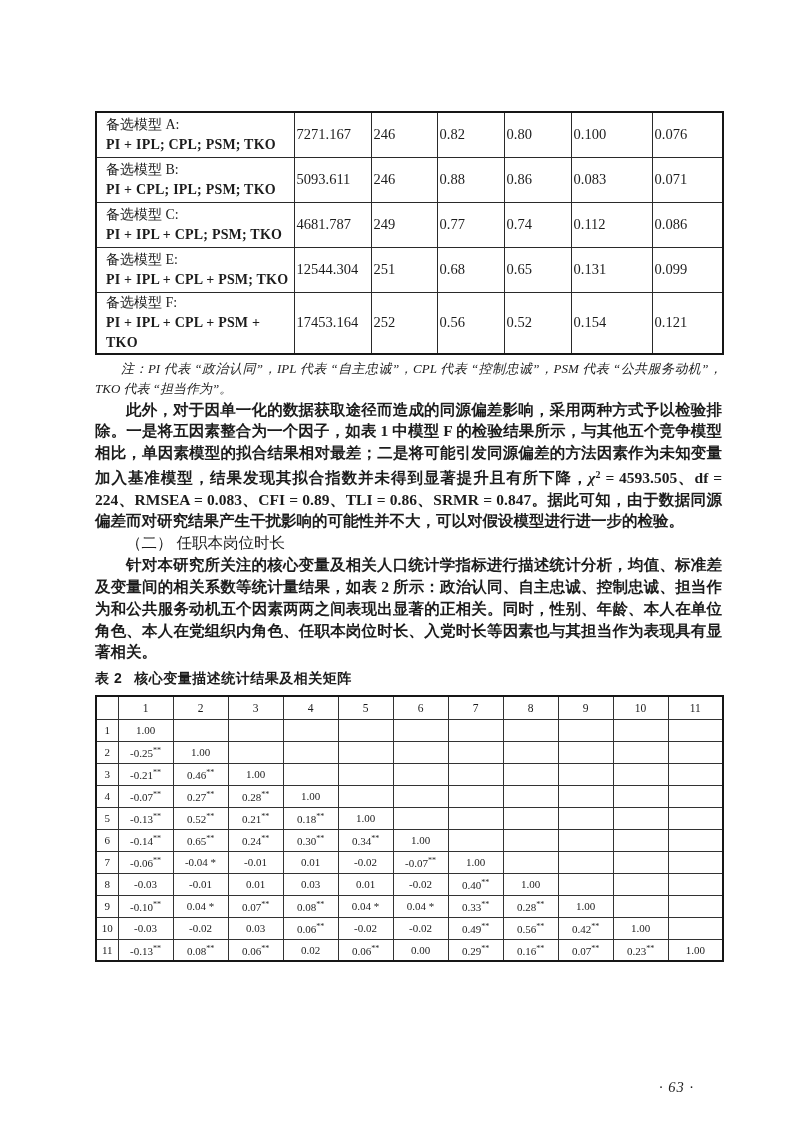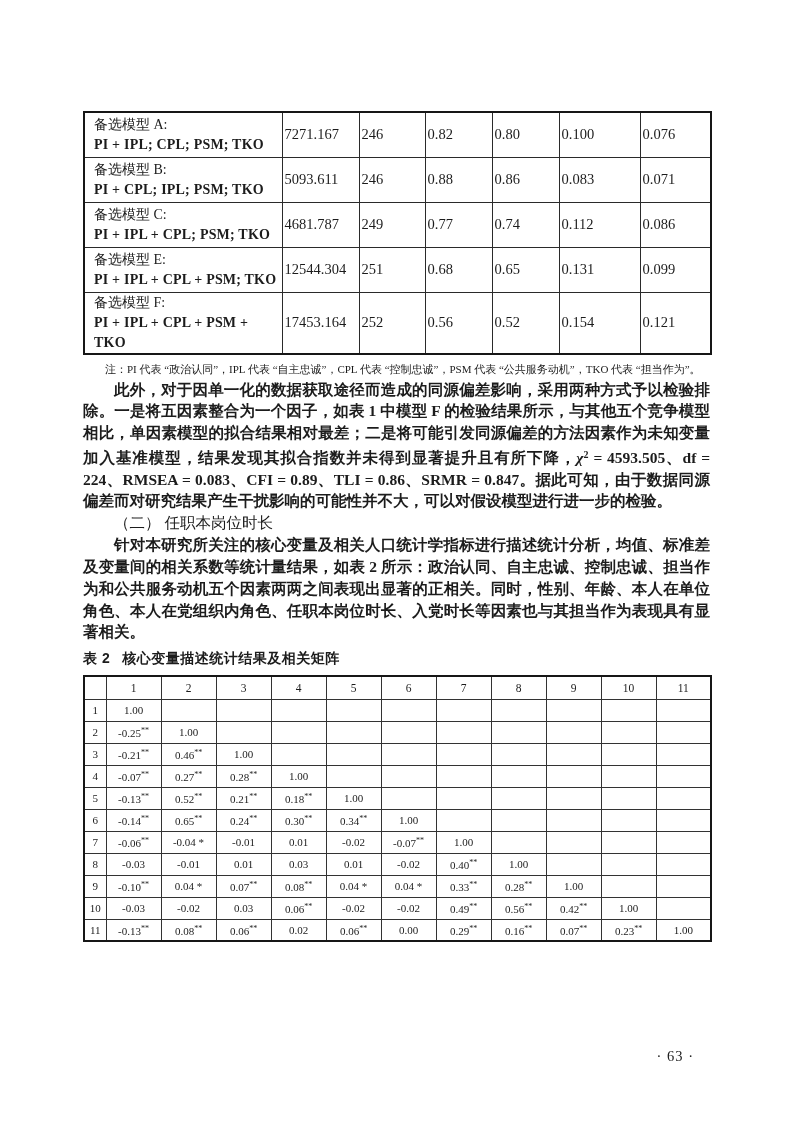--- a/index.html
+++ b/index.html
@@ -8,21 +8,21 @@
     position: relative;
     width: 793px;
     height: 1122px;
     background: #ffffff;
     font-family: "Liberation Serif", "DejaVu Serif", serif;
     color: #1c1c1c;
     overflow: hidden;
   }
   .content {
     position: absolute;
-    left: 83px;
+    left: 95px;
     top: 111px;
     width: 627px;
   }
 
   
   table.t1 {
     width: 627px;
     border-collapse: collapse;
     table-layout: fixed;
     border: 2px solid #161616;
@@ -39,24 +39,25 @@
     text-align: left;
     padding-left: 9px;
     font-size: 14px;
     line-height: 20px;
   }
   table.t1 td.name-cell .spec { letter-spacing: 0.2px; font-weight: bold; }
 
   
   .note {
     margin-top: 4px;
-    font-size: 11px;
+    font-size: 13px;
     line-height: 20px;
     text-indent: 2em;
     text-align: justify;
+    font-style: italic;
   }
 
   
   .para {
     font-size: 15.5px;
     line-height: 21.8px;
     text-indent: 2em;
     text-align: justify;
     font-weight: bold;
   }
@@ -97,24 +98,25 @@
     overflow: hidden;
     white-space: nowrap;
   }
   table.t2 thead th { height: 23px; font-size: 11.5px; }
   table.t2 .rowhead { font-size: 11px; }
   sup.sig { font-size: 8px; vertical-align: 4px; letter-spacing: 0px; }
 
   
   .page-number {
     position: absolute;
-    top: 1048px;
+    top: 1079px;
     right: 99px;
     font-size: 14.5px;
     letter-spacing: 1px;
+    font-style: italic;
   }
 </style>
 </head>
 <body>
 
 <div class="page">
   <div class="content">
 
     <table class="t1">
       <colgroup>

